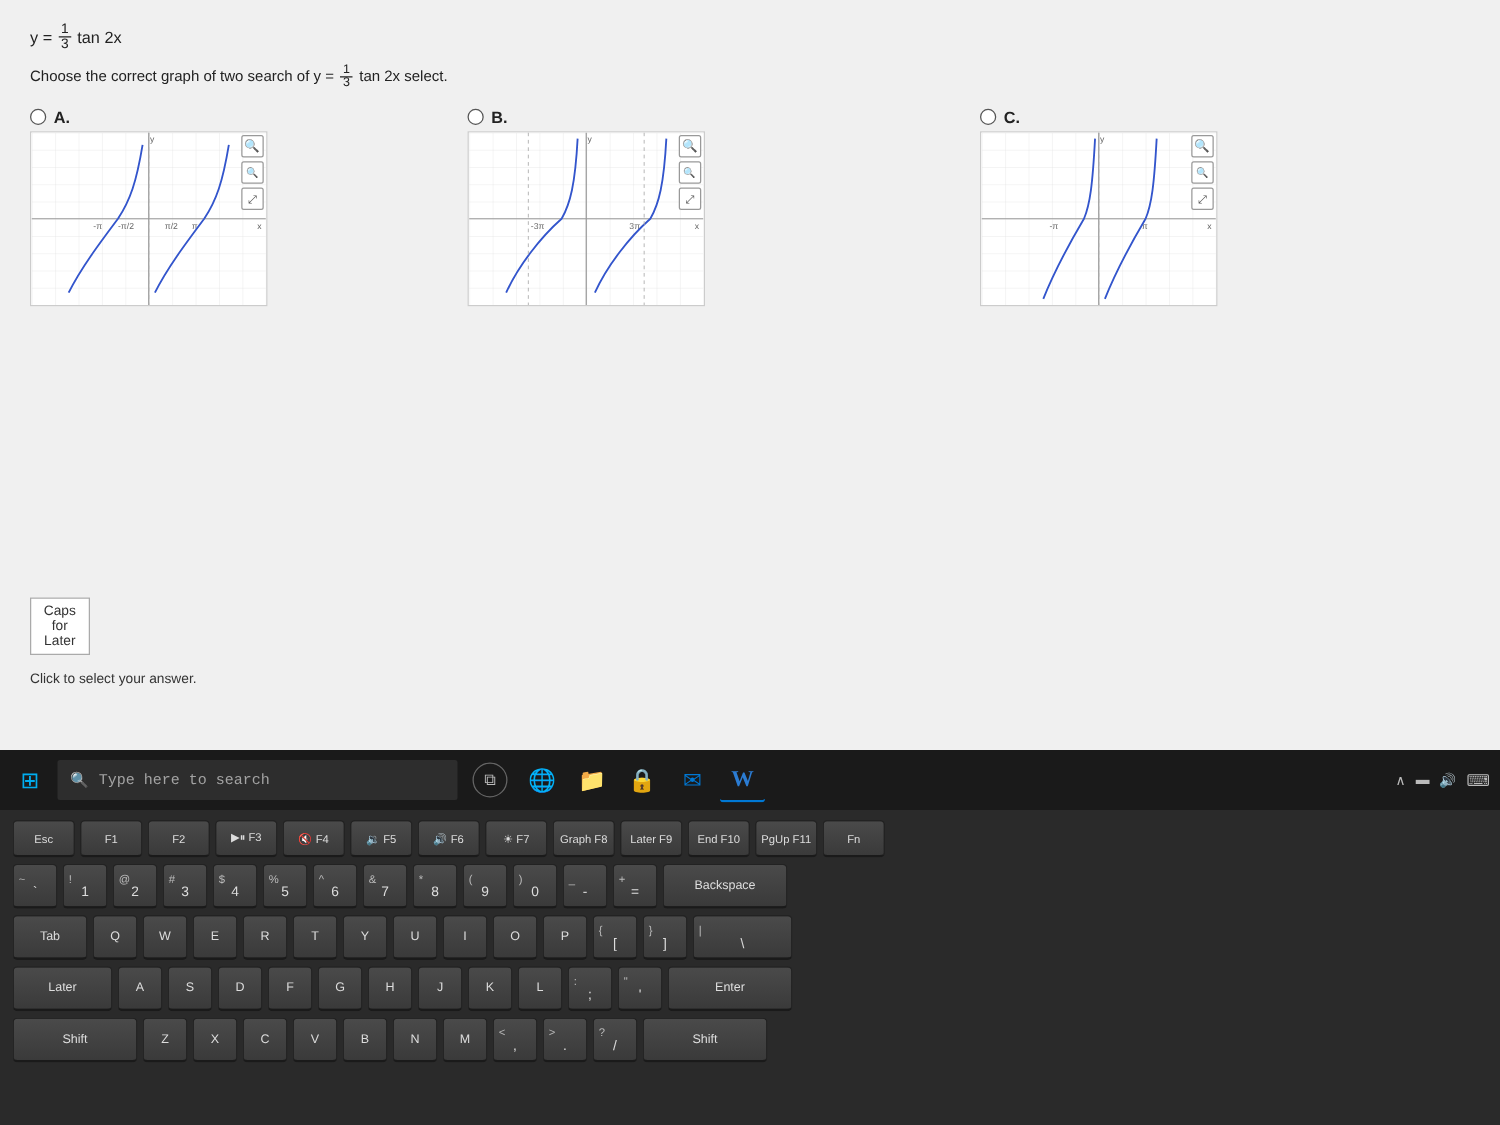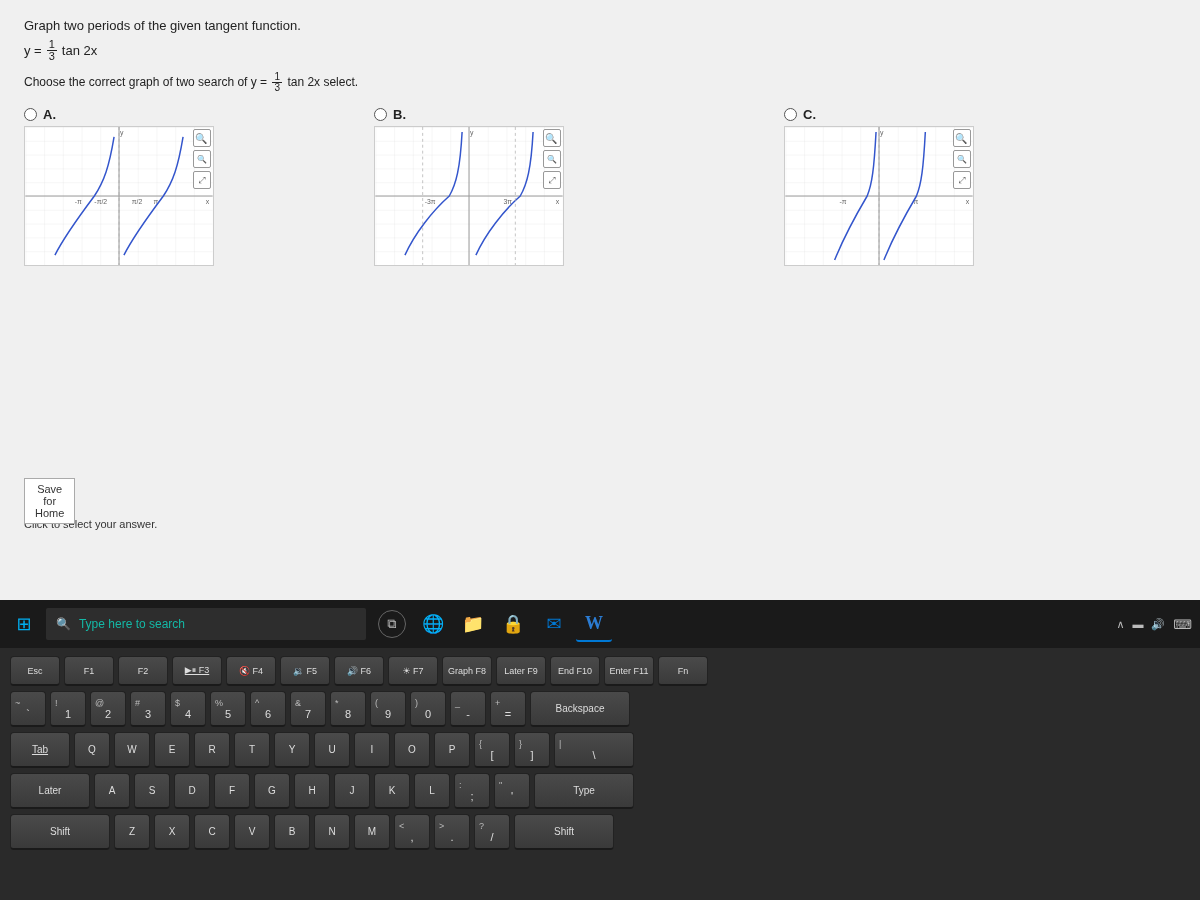--- a/index.html
+++ b/index.html
@@ -181,22 +181,23 @@
       gap: 8px;
       cursor: text;
     }
 
     .search-icon-tb {
       color: #aaa;
       font-size: 12px;
     }
 
     .search-text {
-      color: #14b8a6;
+      color: #a3a3a3;
       font-size: 12px;
+      font-family: Liberation Mono, monospace;
     }
 
     .taskbar-circle {
       width: 28px;
       height: 28px;
       border-radius: 50%;
       border: 1.5px solid #666;
       display: flex;
       align-items: center;
       justify-content: center;
@@ -267,35 +268,34 @@
       flex-direction: column;
       align-items: center;
       justify-content: center;
       cursor: pointer;
       min-width: 36px;
       height: 36px;
       padding: 2px 4px;
       text-align: center;
     }
 
-    .key.wide { min-width: 60px; text-decoration: underline; }
+    .key.wide { min-width: 60px; }
     .key.wider { min-width: 80px; }
     .key.widest { min-width: 100px; }
     .key.esc-key { min-width: 46px; }
     .key.fn-row { height: 30px; font-size: 9px; min-width: 50px; }
 
     .key .top-char { font-size: 9px; color: #bbb; align-self: flex-start; }
     .key .bot-char { font-size: 11px; }
   </style>
 </head>
 <body>
 
 <div class="screen">
 
-  <div class="question-title">Graph two periods of the given tangent function.</div>
 
   <div class="equation">
     <span>y =</span>
     <span class="fraction">
       <span class="numer">1</span>
       <span class="denom">3</span>
     </span>
     <span>tan 2x</span>
   </div>
 
@@ -412,26 +412,26 @@
         <div class="graph-icons">
           <div class="graph-icon-btn">🔍</div>
           <div class="graph-icon-btn" style="font-size:8px;">🔍</div>
           <div class="graph-icon-btn" style="font-size:9px;">⤢</div>
         </div>
       </div>
     </div>
 
   </div>
 
-  <div style="position:absolute; bottom:68px; left:24px;">
+  <div style="position:absolute; bottom:49px; left:24px;">
     <span style="font-size:11px;color:#333;">Click to select your answer.</span>
   </div>
 
   <div style="position:absolute; bottom:36px; left:24px;">
-    <button class="save-for-later-btn">Save for Home</button>
+    <button class="save-for-later-btn">Caps for Later</button>
   </div>
 
 </div>
 
 <div class="taskbar">
 
   <div class="taskbar-start">
     <span class="windows-logo">⊞</span>
   </div>
 
@@ -507,21 +507,21 @@
     <div class="key fn-row">
         <span>Graph F8</span>
       </div>
     <div class="key fn-row">
         <span>Later F9</span>
       </div>
     <div class="key fn-row">
         <span>End F10</span>
       </div>
     <div class="key fn-row">
-        <span>Enter F11</span>
+        <span>PgUp F11</span>
       </div>
     <div class="key fn-row wider">
         <span>Fn</span>
       </div>
   </div>
 
   <div class="key-row">
     <div class="key">
         <span class="top-char">~</span>
         <span class="bot-char">`</span>
@@ -660,21 +660,21 @@
       </div>
     <div class="key">
         <span class="top-char">:</span>
         <span class="bot-char">;</span>
       </div>
     <div class="key">
         <span class="top-char">"</span>
         <span class="bot-char">'</span>
       </div>
     <div class="key widest">
-        <span>Type</span>
+        <span>Enter</span>
       </div>
   </div>
 
   <div class="key-row">
     <div class="key widest">
         <span>Shift</span>
       </div>
     <div class="key">
         <span>Z</span>
       </div>

